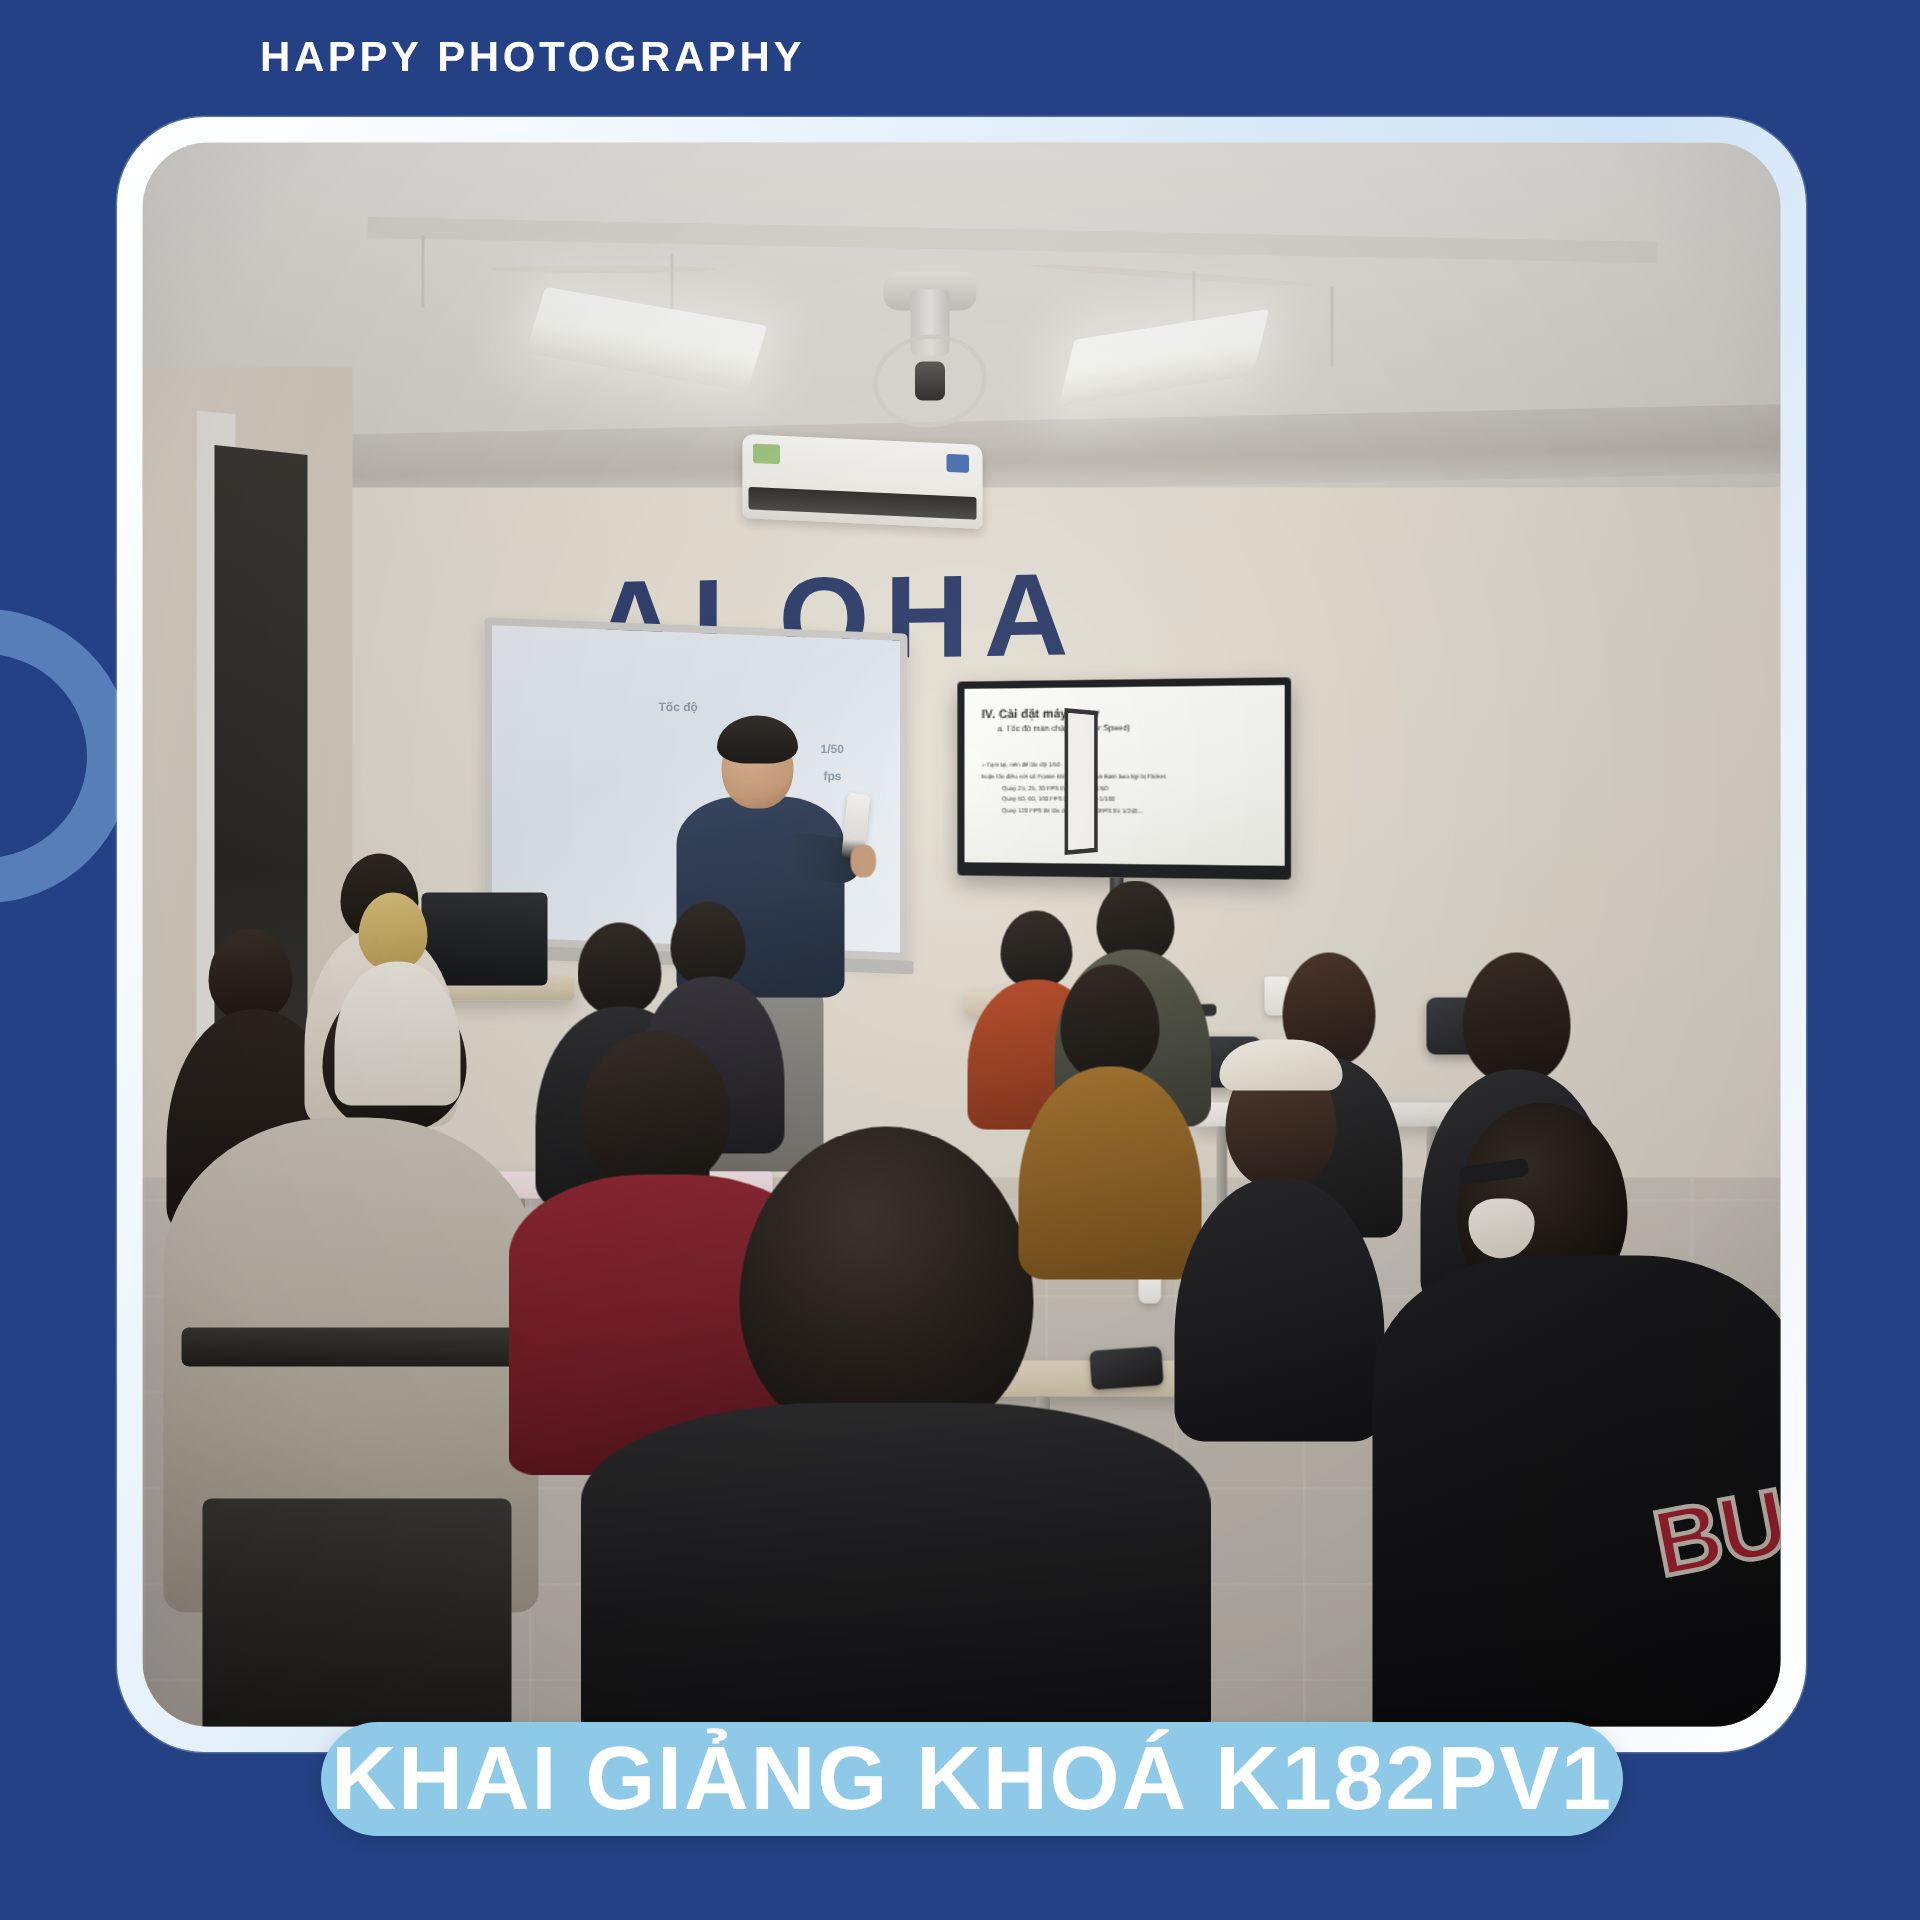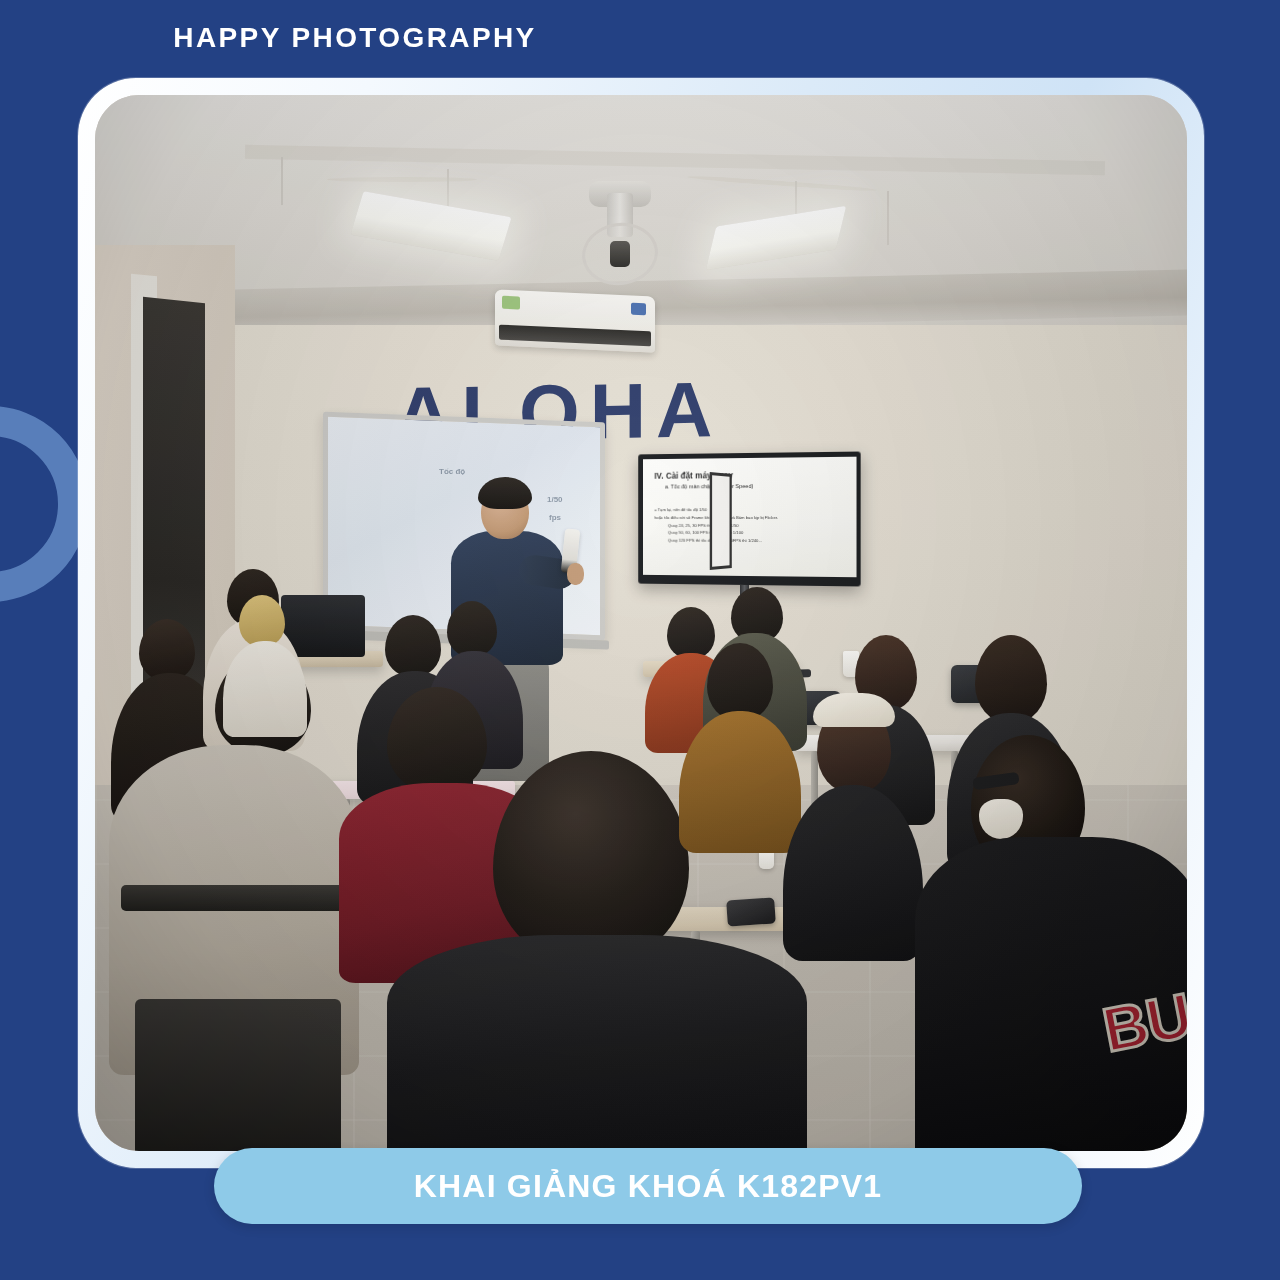--- a/index.html
+++ b/index.html
@@ -312,21 +312,21 @@
     height: 76px;
     background: #8ecae8;
     border-radius: 38px;
     display: flex;
     align-items: center;
     justify-content: center;
     box-shadow: 0 3px 12px rgba(0,0,0,.14);
   }
   .banner-text {
     color: #ffffff;
-    font-size: 32px;
+    font-size: 60px;
     font-weight: 700;
     letter-spacing: 1.2px;
     font-family: "Liberation Sans", sans-serif;
     white-space: nowrap;
     line-height: 1;
   }
 
   
   .desk {
     position: absolute;

